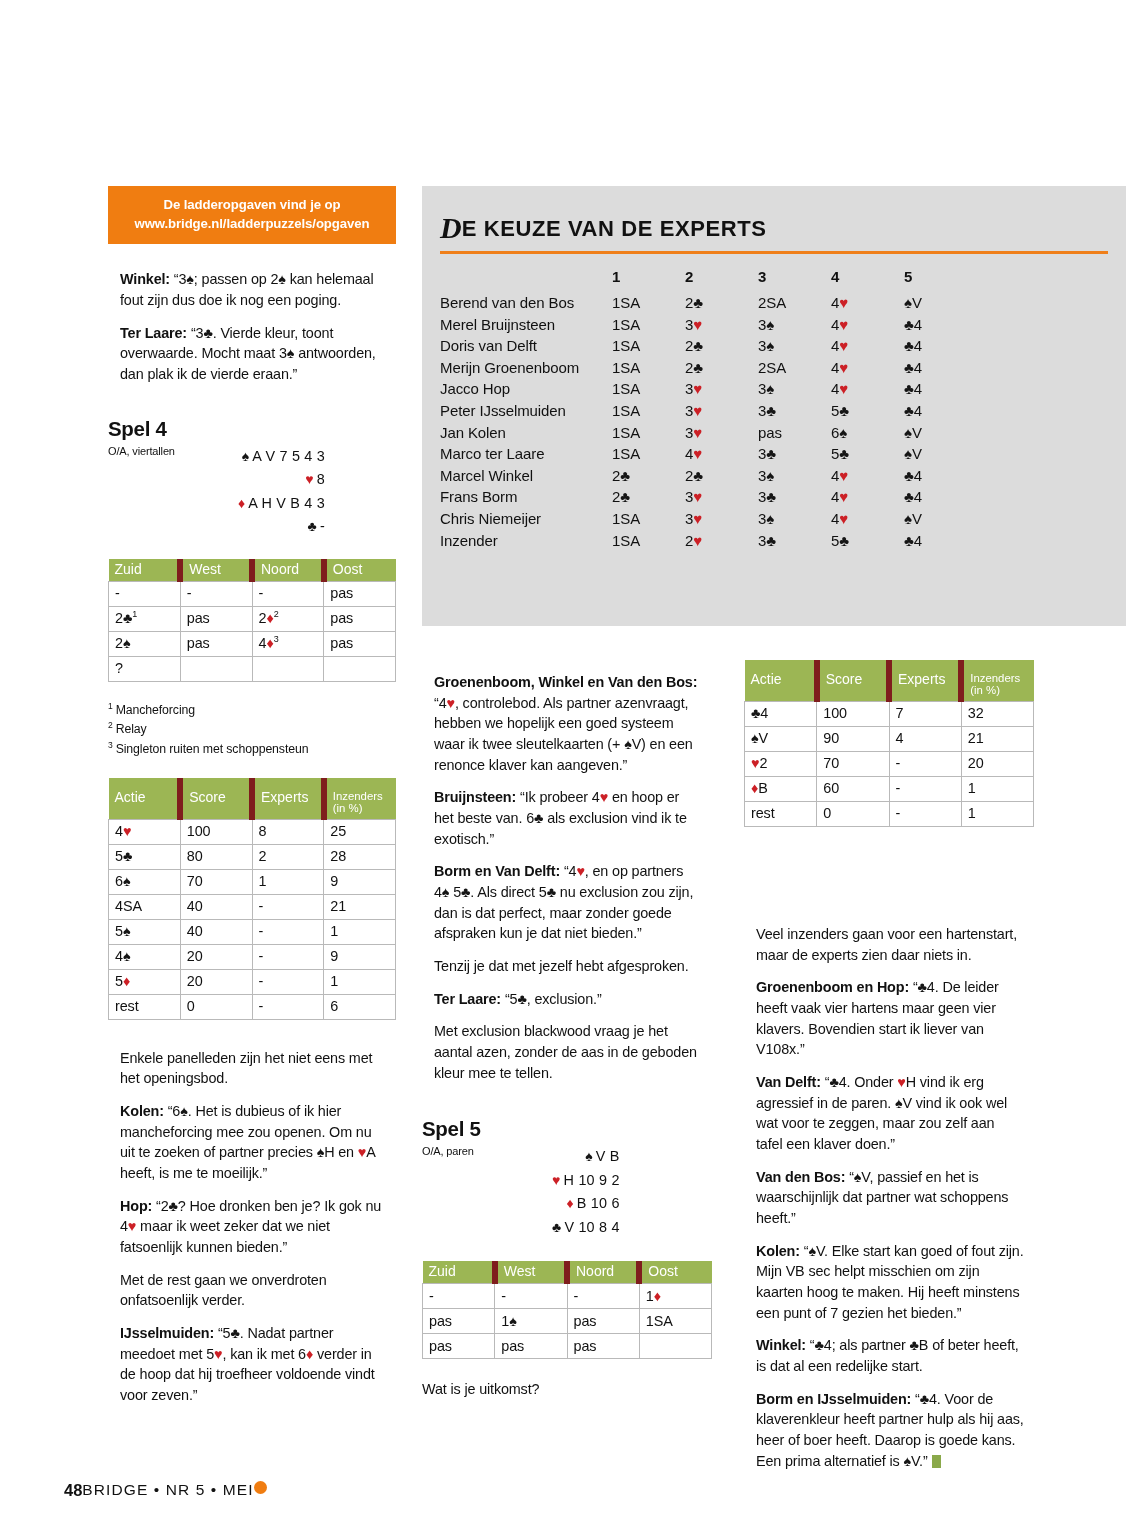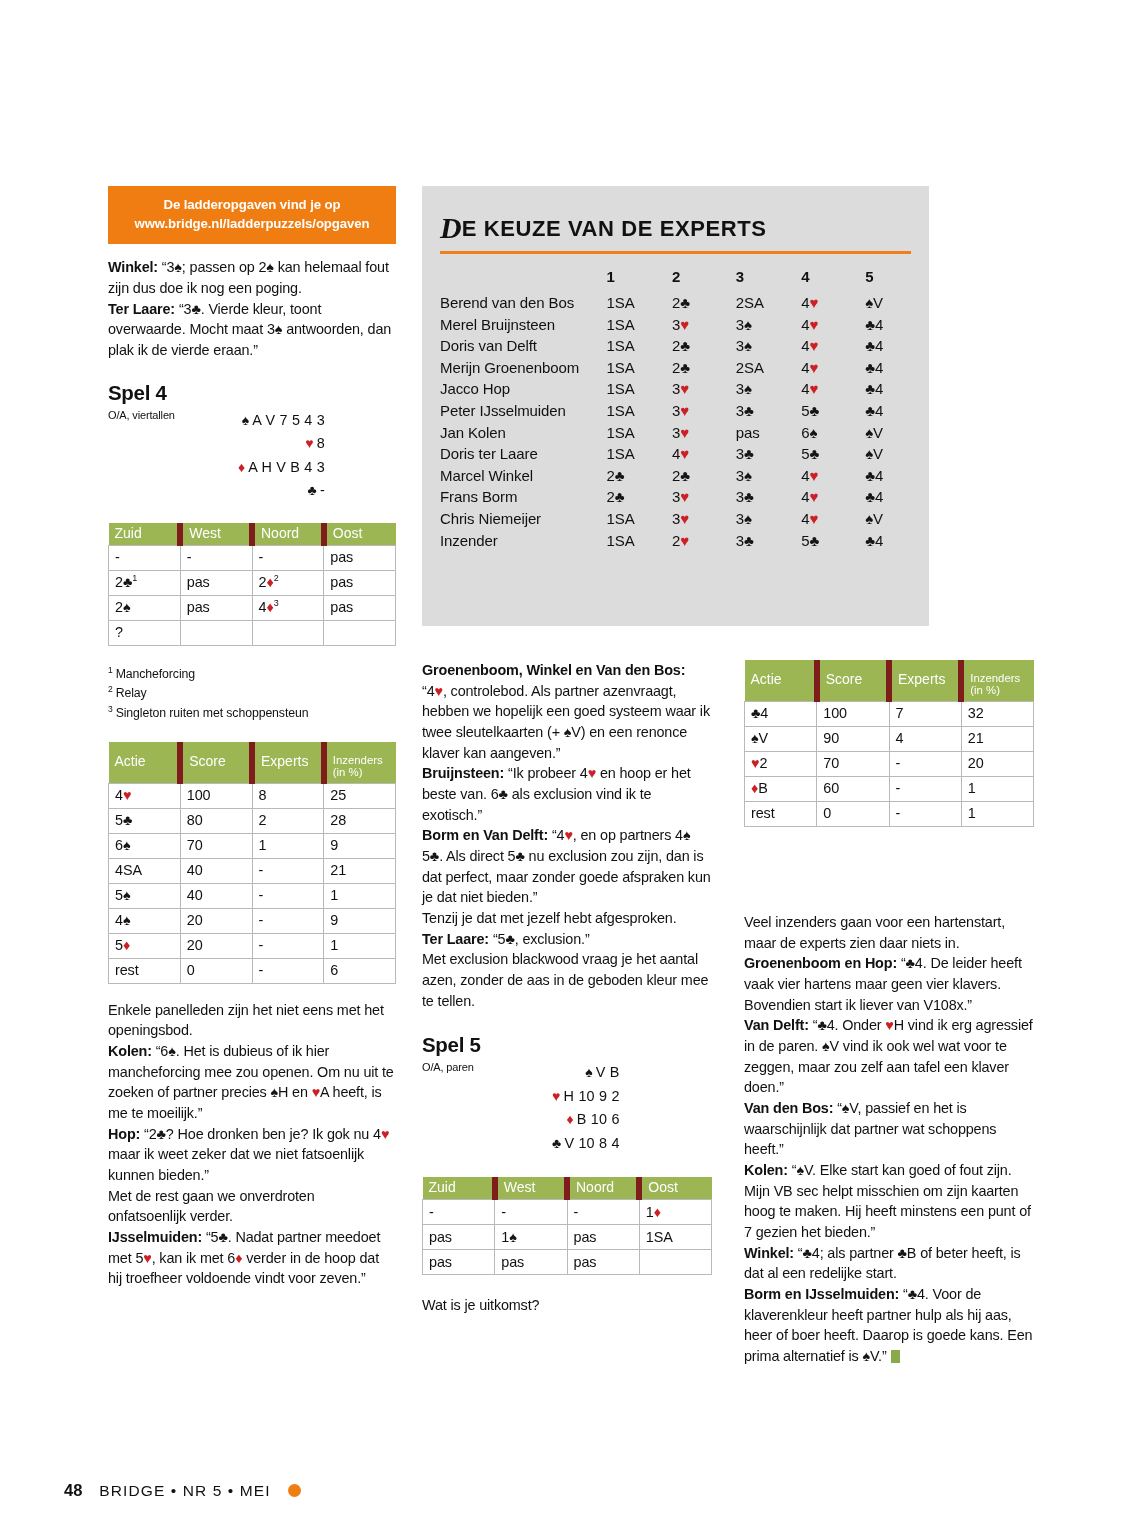--- a/index.html
+++ b/index.html
@@ -41,21 +41,21 @@
     text-align: center;
     padding: 10px 18px 11px;
     letter-spacing: -0.1px;
   }
   .body-text {
     font-size: 14.4px;
     line-height: 1.435;
     letter-spacing: -0.15px;
     text-align: left;
   }
-  .body-text p { margin: 0; }
+  .body-text p { margin: 12px; }
   .gap-sm { height: 13px; }
 
   h2.spel {
     font-size: 20.5px;
     font-weight: bold;
     margin: 0;
     letter-spacing: -0.3px;
   }
   .hand-block {
     display: flex;
@@ -115,21 +115,21 @@
     font-size: 11.4px;
     line-height: 1.04;
     padding-top: 13px;
   }
 
   
   .expert-panel {
     position: absolute;
     left: 422px;
     top: 186px;
-    width: 507px;
+    width: 704px;
     height: 440px;
     background: #dcdcdc;
   }
   .expert-title {
     margin: 30px 0 0 18px;
     font-size: 22px;
     font-weight: bold;
     letter-spacing: 0.6px;
   }
   .expert-title .drop {
@@ -186,22 +186,20 @@
     top: 912px;
     width: 292px;
   }
 
   
   .footer {
     position: absolute;
     left: 64px;
     bottom: 36px;
     display: flex;
-    align-items: center;
-    gap: 17px;
     font-size: 15.5px;
     letter-spacing: 1.1px;
     margin-top: 44px;
   }
   .footer .pgnum { font-weight: bold; font-size: 16.5px; letter-spacing: 0; }
   .dot-orange {
     width: 13px; height: 13px; border-radius: 50%;
     background: #f07d11; display: inline-block;
   }
   .end-marker {
@@ -431,21 +429,21 @@
           </tr>
           <tr>
             <td class="c-name">Jan Kolen</td>
             <td class="c-bid">1SA</td>
             <td class="c-bid">3<span class="s-red">♥</span></td>
             <td class="c-bid">pas</td>
             <td class="c-bid">6<span class="s-blk">♠</span></td>
             <td class="c-bid"><span class="s-blk">♠</span>V</td>
           </tr>
           <tr>
-            <td class="c-name">Doris ter Laare</td>
+            <td class="c-name">Marco ter Laare</td>
             <td class="c-bid">1SA</td>
             <td class="c-bid">4<span class="s-red">♥</span></td>
             <td class="c-bid">3<span class="s-blk">♣</span></td>
             <td class="c-bid">5<span class="s-blk">♣</span></td>
             <td class="c-bid"><span class="s-blk">♠</span>V</td>
           </tr>
           <tr>
             <td class="c-name">Marcel Winkel</td>
             <td class="c-bid">2<span class="s-blk">♣</span></td>
             <td class="c-bid">2<span class="s-blk">♣</span></td>

